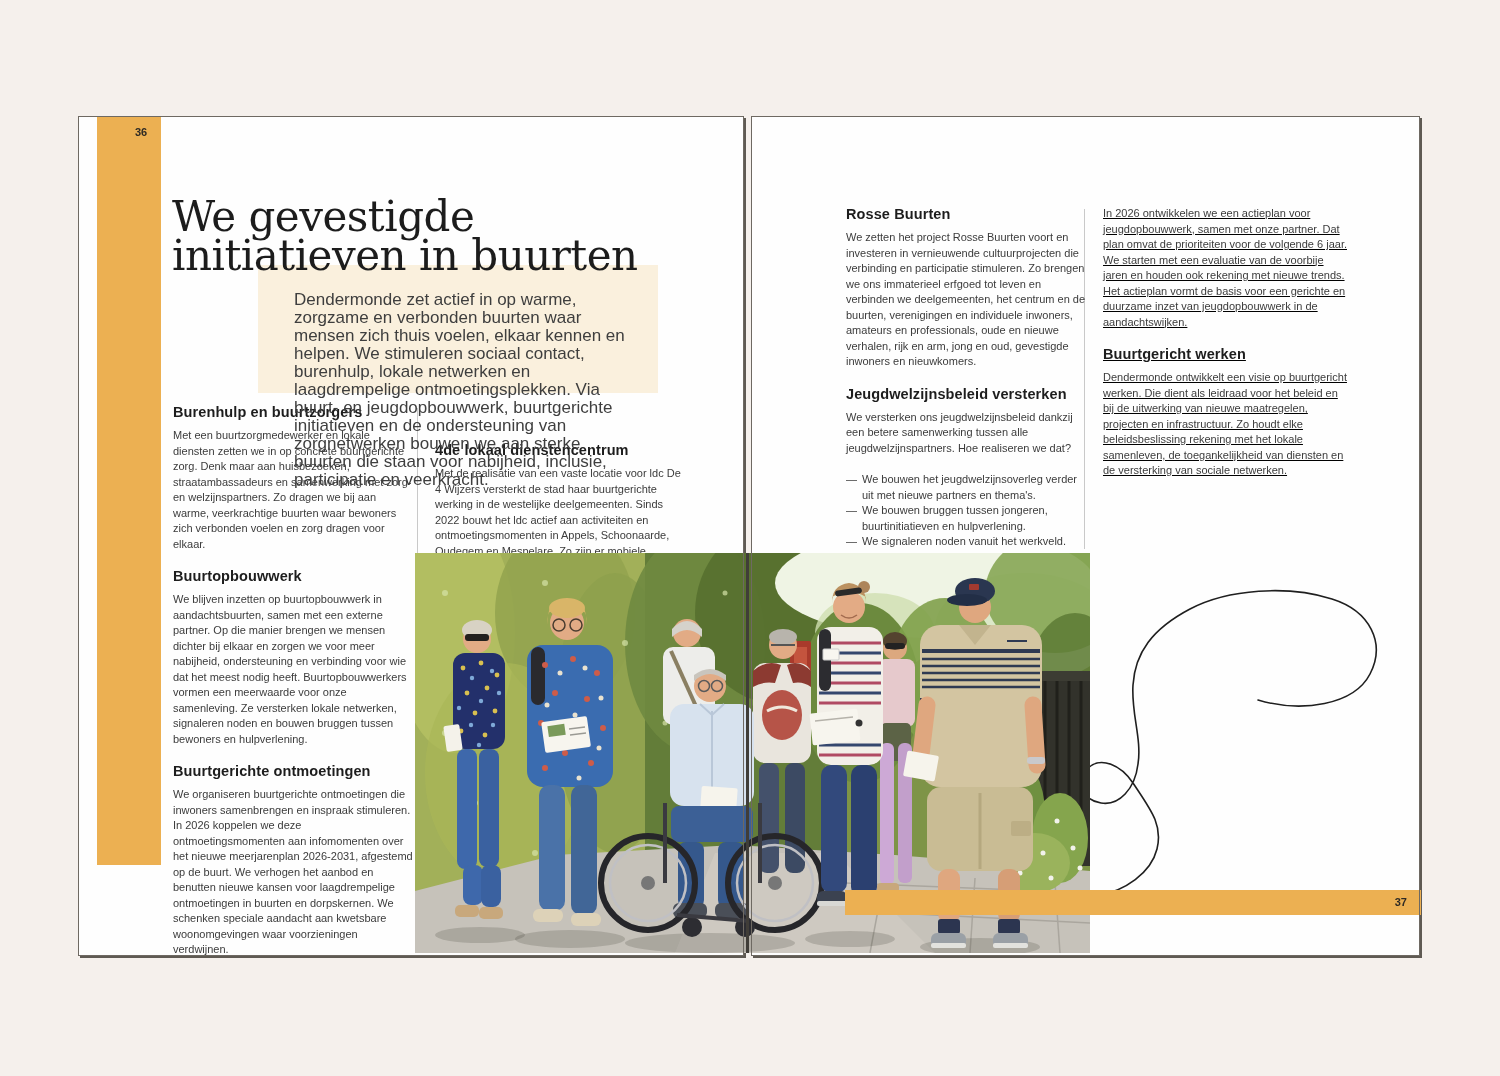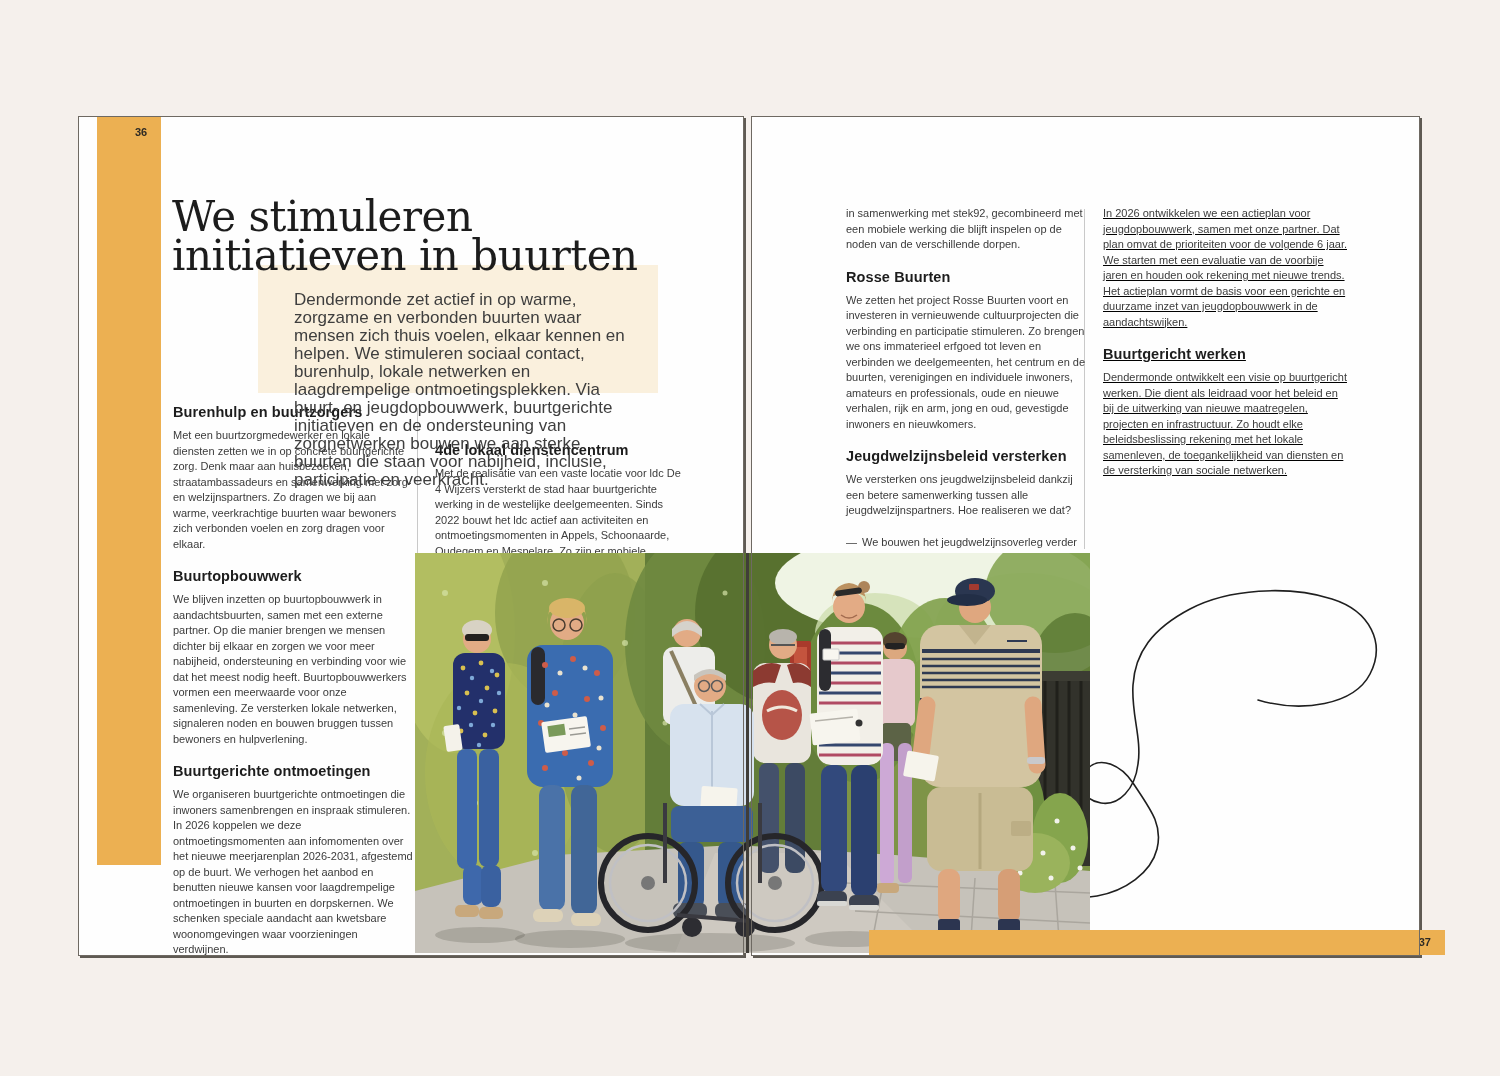--- a/index.html
+++ b/index.html
@@ -45,37 +45,37 @@
 
   .bullet{display:flex;font-size:11px;line-height:15.5px;color:#3b3b3b;}
   .bullet .dash{width:16px;flex:0 0 16px;}
   .bullet .btxt{flex:1;}
 
   #photo{position:absolute;left:415px;top:553px;width:675px;height:400px;z-index:3;}
   #photo svg{display:block;width:100%;height:100%;}
   #gutter-line{position:absolute;left:746px;top:553px;width:3px;height:400px;
         background:#403d38;z-index:4;}
 
-  #bottom-bar{position:absolute;left:845px;top:930px;width:576px;height:25px;
-        background:#ecb052;z-index:5;margin-left:24px;}
+  #bottom-bar{position:absolute;left:845px;top:890px;width:576px;height:25px;
+        background:#ecb052;z-index:5;}
   #bottom-bar .pnum{position:absolute;right:14px;top:6px;font-size:11px;
         font-weight:bold;color:#2e2a24;}
 
   #squiggle{position:absolute;left:1020px;top:570px;width:390px;height:345px;z-index:2;}
 </style>
 </head>
 <body>
 
 <div class="page" id="left-page">
   <div class="side-bar">
     <span class="pnum">36</span>
   </div>
 
   <div class="title">
-    <div>We stimuleren</div>
+    <div>We gevestigde</div>
     <div>initiatieven in buurten</div>
   </div>
 
   <div class="cream-box">
     <div class="intro">Dendermonde zet actief in op warme, zorgzame en verbonden buurten waar mensen zich thuis voelen, elkaar kennen en helpen. We stimuleren sociaal contact, burenhulp, lokale netwerken en laagdrempelige ontmoetingsplekken. Via buurt- en jeugdopbouwwerk, buurtgerichte initiatieven en de ondersteuning van zorgnetwerken bouwen we aan sterke buurten die staan voor nabijheid, inclusie, participatie en veerkracht.</div>
   </div>
 
   <div class="divider" id="l-div"></div>
 
   <div class="col" id="l-col1">
@@ -98,21 +98,20 @@
       <h3>4de lokaal dienstencentrum</h3>
       <p>Met de realisatie van een vaste locatie voor ldc De 4 Wijzers versterkt de stad haar buurtgerichte werking in de westelijke deelgemeenten. Sinds 2022 bouwt het ldc actief aan activiteiten en ontmoetingsmomenten in Appels, Schoonaarde, Oudegem en Mespelare. Zo zijn er mobiele dorpsrestaurants en krijgen inwoners ondersteuning via een maatschappelijk werker en vrijwilligerswerking. Het ldc krijgt een centraal gebouw</p>
     </div>
   </div>
 </div>
 
 <div class="page" id="right-page">
   <div class="divider" id="r-div"></div>
 
   <div class="col" id="r-col1">
-    <p>in samenwerking met stek92, gecombineerd met een mobiele werking die blijft inspelen op de noden van de verschillende dorpen.</p>
     <div class="section">
       <h3>Rosse Buurten</h3>
       <p>We zetten het project Rosse Buurten voort en investeren in vernieuwende cultuurprojecten die verbinding en participatie stimuleren. Zo brengen we ons immaterieel erfgoed tot leven en verbinden we deelgemeenten, het centrum en de buurten, verenigingen en individuele inwoners, amateurs en professionals, oude en nieuwe verhalen, rijk en arm, jong en oud, gevestigde inwoners en nieuwkomers.</p>
     </div>
     <div class="section">
       <h3>Jeugdwelzijnsbeleid versterken</h3>
       <p style="margin-bottom:16px">We versterken ons jeugdwelzijnsbeleid dankzij een betere samenwerking tussen alle jeugdwelzijnspartners. Hoe realiseren we dat?</p>
       <div class="bullet">
         <span class="dash">—</span>
         <span class="btxt">We bouwen het jeugdwelzijnsoverleg verder uit met nieuwe partners en thema's.</span>

